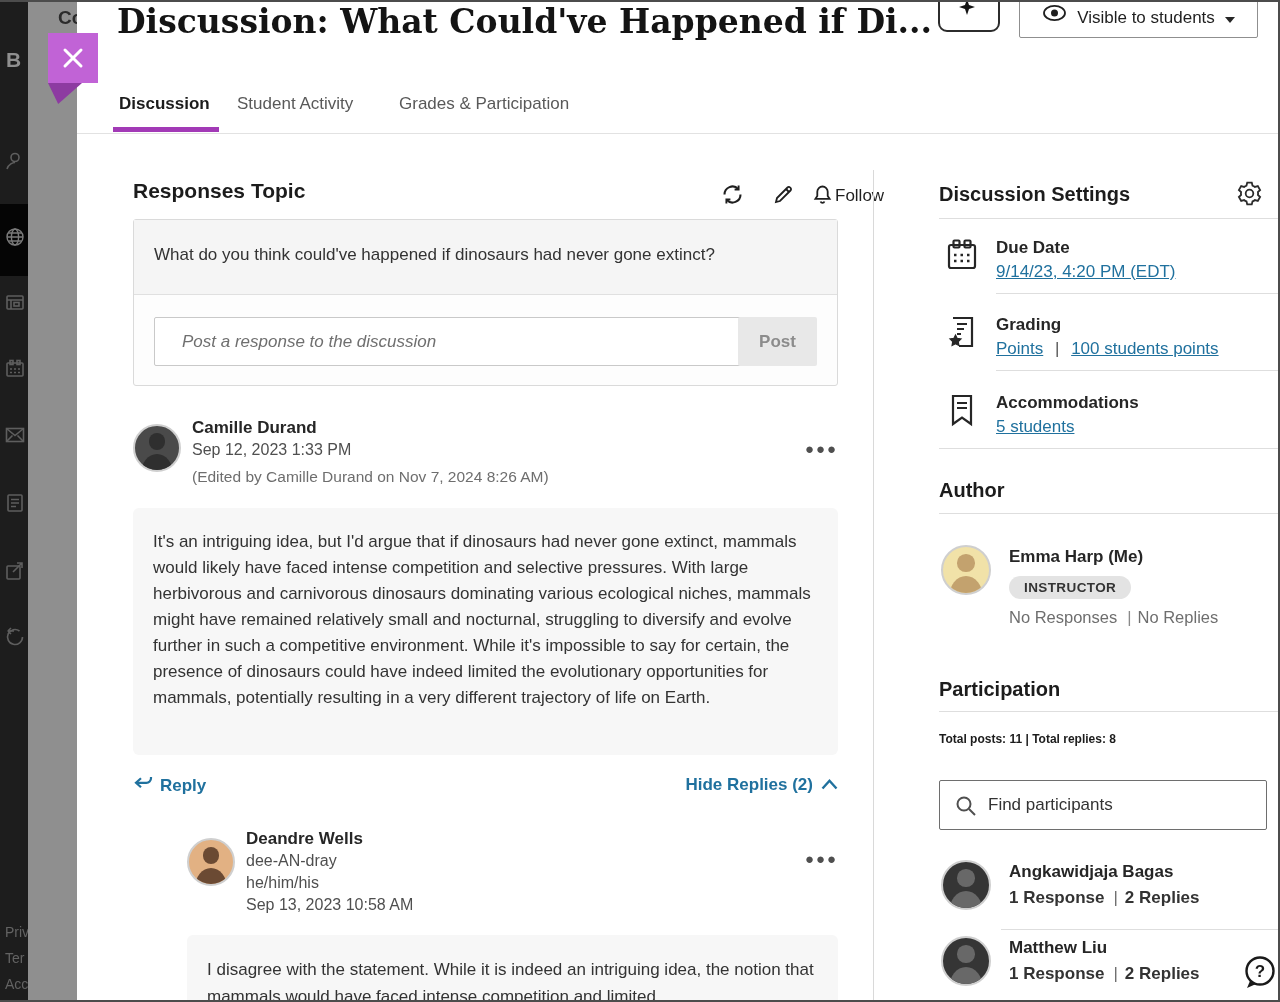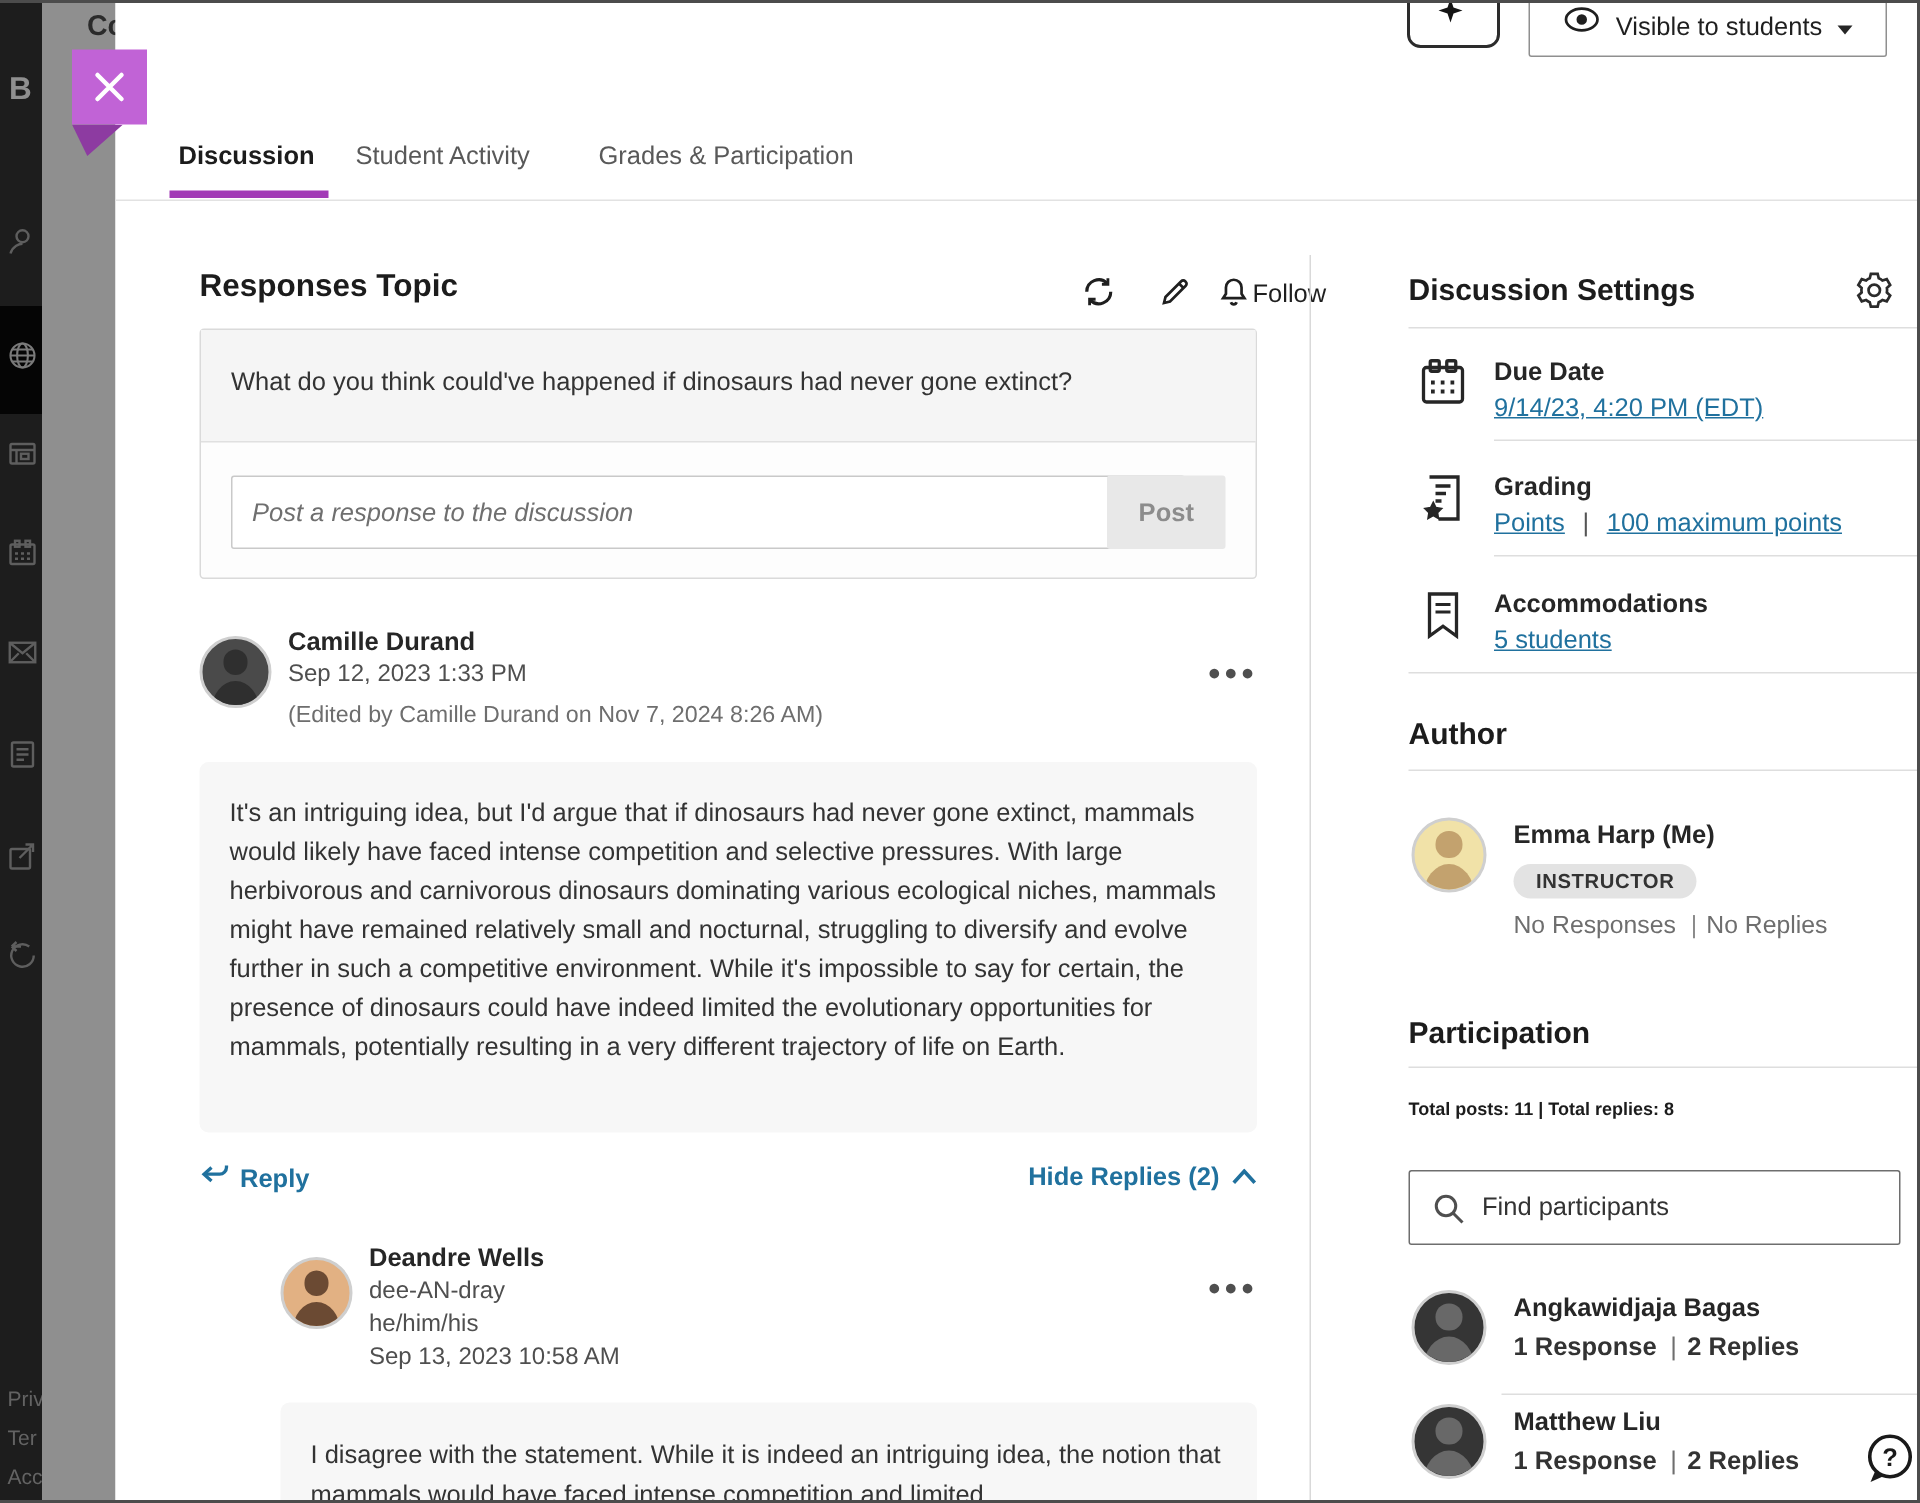--- a/index.html
+++ b/index.html
@@ -43,21 +43,21 @@
   #main { left:56px; top:0; width:705px; height:1002px; }
   #topic-heading { left:0; top:179px; font-size:21px; font-weight:700; color:#1c1c1c; }
   .hicon { position:absolute; top:183px; width:23px; height:23px; color:#1f1f1f; }
   .hicon svg { width:23px; height:23px; display:block; }
   #follow-label { left:702px; top:186px; font-size:17px; color:#1f1f1f; }
 
   #topic-box { left:0; top:219px; width:705px; height:167px; border:1px solid #dadada; border-radius:3px; background:#fdfdfd; }
   #topic-prompt-area { position:absolute; left:0; top:0; width:703px; height:74px; background:#f5f5f5; }
   #topic-prompt { position:absolute; left:20px; top:25px; font-size:17px; color:#333; }
   #topic-split { position:absolute; left:0; top:74px; width:703px; height:1px; background:#e0e0e0; }
-  #compose-input { position:absolute; left:20px; top:97px; width:636px; height:49px; border:1px solid #c9c9c9; border-radius:2px; padding:0 13px; font-size:17px; font-family:"Liberation Sans", sans-serif; color:#333; background:#fff; }
+  #compose-input { position:absolute; left:20px; top:97px; width:636px; height:49px; border:1px solid #c9c9c9; border-radius:2px; padding:0 27px; font-size:17px; font-family:"Liberation Sans", sans-serif; color:#333; background:#fff; }
   #compose-input::placeholder { font-style:italic; color:#6f6f6f; }
   #post-btn { position:absolute; right:20px; top:97px; width:79px; height:49px; background:#e8e8e8; border:none; border-radius:2px; font-size:17px; font-weight:600; color:#8c8c8c; font-family:"Liberation Sans", sans-serif; }
 
   
   .avatar { position:absolute; border-radius:50%; border:2px solid #cfcfcf; overflow:hidden; background:var(--bg,#3d3d3d); }
   .avatar::before { content:""; position:absolute; left:31%; top:16%; width:38%; height:38%; border-radius:50%; background:var(--sil,#6e6e6e); }
   .avatar::after { content:""; position:absolute; left:13%; bottom:-10%; width:74%; height:46%; border-radius:50% 50% 0 0 / 100% 100% 0 0; background:var(--sil,#6e6e6e); }
 
   .post-name { position:absolute; font-size:17px; font-weight:700; color:#262626; }
   .post-meta { position:absolute; font-size:16px; color:#4f4f4f; }
@@ -178,20 +178,21 @@
   <span class="foot" style="bottom:36px">Ter</span>
   <span class="foot" style="bottom:10px">Acc</span>
 </nav>
 
 <div class="abs" id="dim">
   <span class="behind-text">Co</span>
 </div>
 
 <section class="abs" id="panel">
 
+  <h1 class="abs" id="page-title">Discussion: What Could've Happened if Di...</h1>
 
   <button class="abs" id="ai-btn">
     <span>
       <svg width="30" height="28" viewBox="0 0 30 28">
           <path fill="#141414" d="M13 6l2 6 6 2-6 2-2 6-2-6-6-2 6-2z"></path>
           <path fill="#141414" d="M22 1l1 3 3 1-3 1-1 3-1-3-3-1 3-1z"></path>
         </svg>
     </span>
   </button>
 
@@ -310,21 +311,21 @@
       <svg viewBox="0 0 34 36" fill="none" stroke="currentColor" stroke-width="2.2">
           <path d="M8 4h19v28H14"></path>
           <path d="M12 10h10M12 15h7M12 20h4"></path>
           <path d="M10.5 21l1.7 3.4 3.8.6-2.7 2.7.6 3.8-3.4-1.8-3.4 1.8.6-3.8L5 25l3.8-.6z" fill="currentColor" stroke-width="1.2"></path>
         </svg>
       </span>
     <div class="row-label" style="top:315px">Grading</div>
     <div class="abs" style="left:57px; top:339px; font-size:17px">
       <a class="linkish" style="text-decoration:underline">Points</a>
       <span class="pipe" style="padding:0 7px">|</span>
-      <a class="linkish" style="text-decoration:underline">100 maximum points</a>
+      <a class="linkish" style="text-decoration:underline">100 students points</a>
     </div>
     <div class="hr" style="left:57px; top:370px; width:290px"></div>
 
     <span class="sicon" style="top:392px; width:30px">
       <svg viewBox="0 0 30 36" fill="none" stroke="currentColor" stroke-width="2.2">
           <path d="M6 4h18v28l-9-6.5L6 32z"></path>
           <path d="M10 11h10M10 16h10" stroke-width="2"></path>
         </svg>
       </span>
     <div class="row-label" style="top:393px">Accommodations</div>

